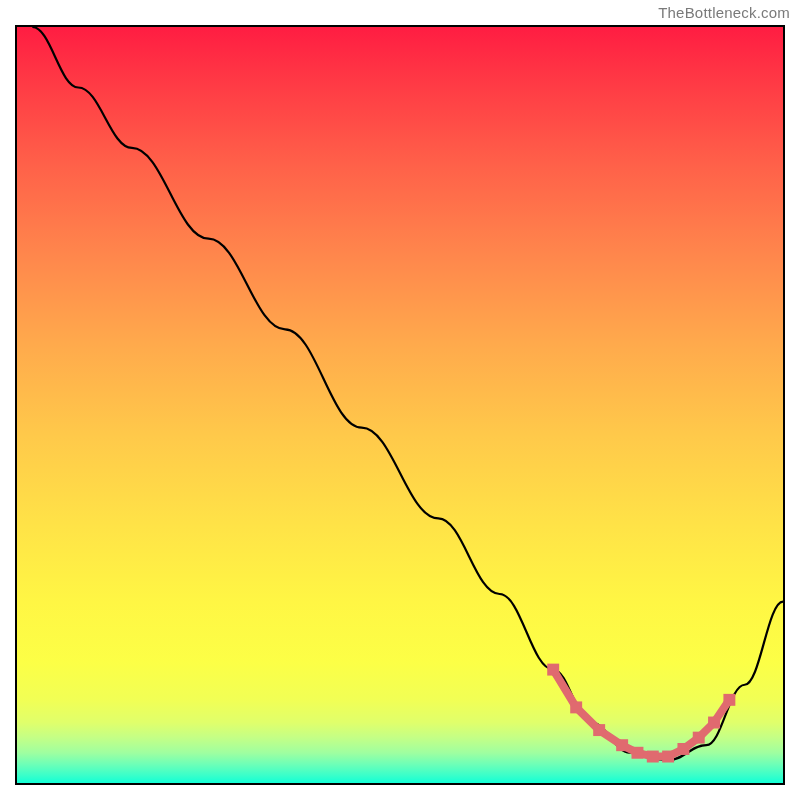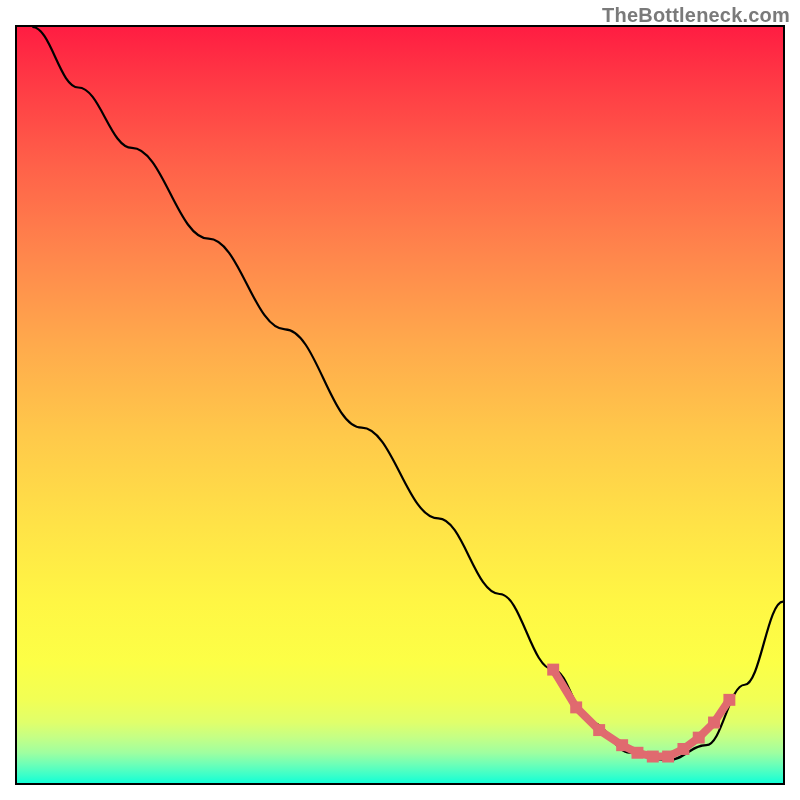--- a/index.html
+++ b/index.html
@@ -3,22 +3,22 @@
 <meta charset="utf-8">
 <style>
   * { margin: 0; padding: 0; box-sizing: border-box; }
   html, body { width: 800px; height: 800px; overflow: hidden; }
   body { background: #fff; font-family: Arial, sans-serif; position: relative; }
 
   .watermark {
     position: absolute;
     top: 4px;
     right: 10px;
-    font-size: 20px;
-    font-weight: bold;
+    font-size: 15px;
+    font-weight: normal;
     color: #7a7a7a;
     z-index: 10;
     letter-spacing: 0.2px;
   }
 
   .plot-frame {
     position: absolute;
     top: 25px;
     left: 15px;
     width: 770px;

